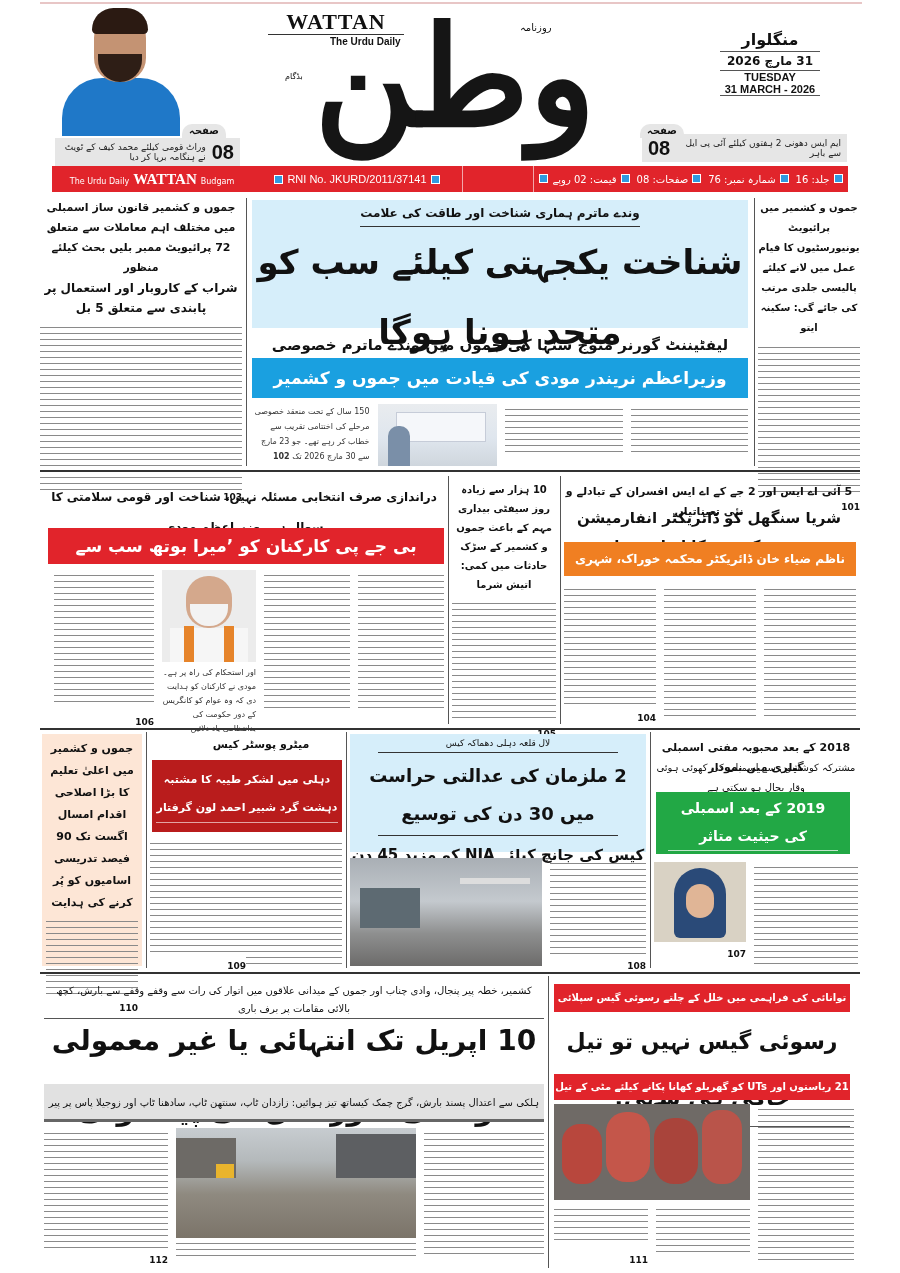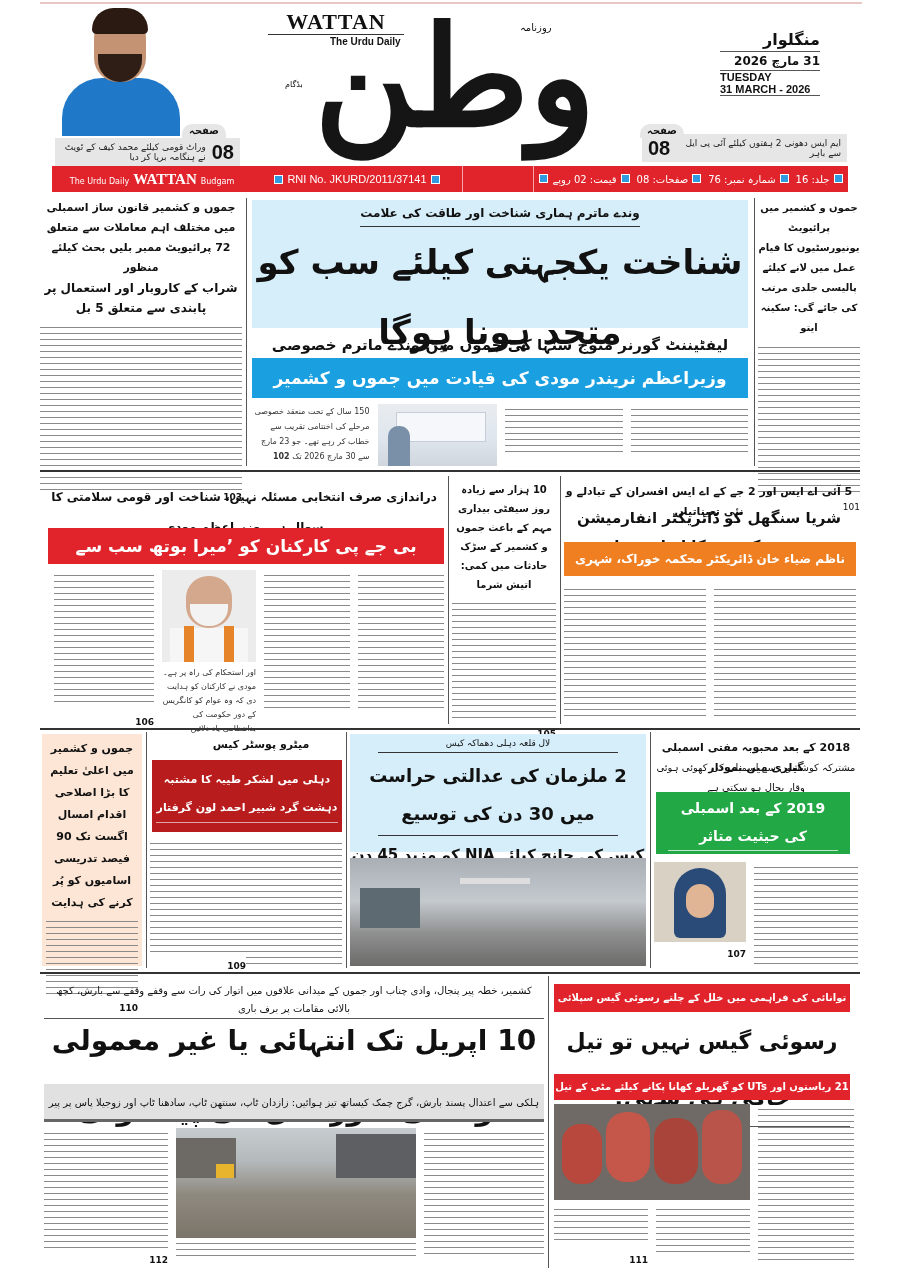--- a/index.html
+++ b/index.html
@@ -16,23 +16,23 @@
 .player .beard{position:absolute;left:36px;top:46px;width:44px;height:28px;border-radius:0 0 22px 22px;background:#2e1e16}
 .player .shirt{position:absolute;left:0;top:70px;width:118px;height:60px;border-radius:40px 40px 0 0;background:#1f78c8}
 .teaser{height:28px;background:#e6e6e6;display:flex;align-items:center;padding:0 6px;gap:6px}
 .teaser .num{font-family:"Liberation Sans",sans-serif;font-weight:bold;font-size:20px;color:#111}
 .teaser .txt{font-size:9px;color:#222;flex:1}
 .pgtab{width:44px;height:14px;background:#e6e6e6;border-radius:10px 10px 0 0;font-size:10px;font-weight:bold;text-align:center;line-height:14px}
 .wattan-en{left:268px;top:10px;width:136px;font-family:"Liberation Serif",serif;font-weight:bold;font-size:22px;letter-spacing:1px;text-align:center;border-bottom:1px solid #333;line-height:24px}
 .wattan-sub{left:330px;top:36px;font-family:"Liberation Sans",sans-serif;font-weight:bold;font-size:10px}
 .logo{left:300px;top:2px;width:310px;height:160px;font-family:"DejaVu Serif",serif;font-weight:bold;font-size:138px;line-height:150px;text-align:center;color:#151515;direction:rtl}
 .roznama{left:520px;top:22px;font-size:10px}
-.budgam{left:285px;top:80px;font-size:8px}
+.budgam{left:285px;top:72px;font-size:8px}
 .datebox{left:720px;top:30px;width:100px}
-.datebox div{border-bottom:1px solid #555;}
+.datebox div{border-bottom:1px solid #555;text-align:center}
 .d-ur{font-size:16px;font-weight:bold;padding-bottom:2px}
 .d-ur2{font-size:12px;font-weight:bold;padding:2px 0}
 .d-en{font-family:"Liberation Sans",sans-serif;font-weight:bold;font-size:11px;border-bottom:none!important}
 .d-en2{font-family:"Liberation Sans",sans-serif;font-weight:bold;font-size:11px}
 
 .strip{left:52px;top:166px;width:796px;height:26px;background:#e1242b;display:flex;align-items:center;color:#fff;font-size:10px}
 .strip .sq{width:9px;height:9px;background:#2f9ae0;border:1px solid #fff;display:inline-block;margin:0 4px}
 .strip .b{font-family:"Liberation Serif",serif;font-weight:bold;font-size:15px}
 .strip .sep{width:1px;height:26px;background:#fff;opacity:.6}
 
@@ -213,21 +213,21 @@
       <i></i>
       <i></i>
       <i></i>
       <i></i>
       <i></i>
       <i></i>
       <i></i>
       <i></i>
       <i></i>
   </div>
-  <div style="font-size:9px;font-weight:normal">101</div>
+  <div style="font-size:9px;font-weight:bold">101</div>
 </div>
 
 <div class="abs hline" style="left:40px;top:470px;width:820px;height:2px;background:#333"></div>
 
 <div class="abs rtl c hd" style="left:44px;top:482px;width:400px;font-size:12px;line-height:30px">دراندازی صرف انتخابی مسئلہ نہیں، شناخت اور قومی سلامتی کا سوال ہے۔ وزیراعظم مودی</div>
 <div class="abs bar-red rtl c" style="left:48px;top:528px;width:396px;height:36px;font-size:17px;font-weight:bold;line-height:36px">بی جے پی کارکنان کو ’میرا بوتھ سب سے مضبوط‘ مہم میں متحرک رہنے کی ہدایت</div>
 <div class="abs rtl" style="left:44px;top:570px;width:400px;height:150px;display:flex;gap:8px;direction:rtl">
   <div class="body-lines" style="width:86px">
       <i></i>
       <i></i>
@@ -391,20 +391,45 @@
       <i></i>
       <i></i>
       <i></i>
       <i></i>
       <i></i>
       <i></i>
       <i></i>
       <i></i>
       <i></i>
     </div>
+  <div style="flex:1">
+    <div class="body-lines" style="height:122px">
+        <i></i>
+        <i></i>
+        <i></i>
+        <i></i>
+        <i></i>
+        <i></i>
+        <i></i>
+        <i></i>
+        <i></i>
+        <i></i>
+        <i></i>
+        <i></i>
+        <i></i>
+        <i></i>
+        <i></i>
+        <i></i>
+        <i></i>
+        <i></i>
+        <i></i>
+        <i></i>
+      </div>
+    <b style="font-size:9px">104</b>
+  </div>
 </div>
 
 <div class="abs hline" style="left:40px;top:728px;width:820px;height:2px;background:#333"></div>
 
 <div class="abs peach rtl" style="left:42px;top:734px;width:100px;height:232px;padding:4px">
   <div class="hd c" style="font-size:11px;line-height:22px">جموں و کشمیر میں اعلیٰ تعلیم کا بڑا اصلاحی اقدام امسال اگست تک 90 فیصد تدریسی اسامیوں کو پُر کرنے کی ہدایت</div>
   <div class="body-lines" style="height:80px;margin-top:2px">
       <i></i>
       <i></i>
       <i></i>
@@ -481,20 +506,41 @@
 <div class="abs vline" style="left:346px;top:732px;height:236px"></div>
 
 <div class="abs box-blue rtl" style="left:350px;top:734px;width:296px;height:118px">
   <div class="c" style="font-size:9px;margin-top:4px">لال قلعہ دہلی دھماکہ کیس</div>
   <div style="width:240px;height:1px;background:#333;margin:4px auto"></div>
   <div class="c hd" style="font-size:18px;line-height:38px">2 ملزمان کی عدالتی حراست میں 30 دن کی توسیع</div>
   <div style="width:240px;height:1px;background:#333;margin:2px auto"></div>
   <div class="c hd" style="font-size:15px;line-height:34px">کیس کی جانچ کیلئے NIA کو مزید 45 دن کی مہلت</div>
 </div>
 <div class="abs rtl" style="left:350px;top:858px;width:296px;height:110px;display:flex;gap:8px;direction:rtl">
+  <div style="width:96px">
+    <div class="body-lines" style="height:96px">
+        <i></i>
+        <i></i>
+        <i></i>
+        <i></i>
+        <i></i>
+        <i></i>
+        <i></i>
+        <i></i>
+        <i></i>
+        <i></i>
+        <i></i>
+        <i></i>
+        <i></i>
+        <i></i>
+        <i></i>
+        <i></i>
+      </div>
+    <b style="font-size:9px">108</b>
+  </div>
   <div class="photo" style="flex:1;height:108px;background:linear-gradient(180deg,#a9afb5 0,#c4c9ce 40%,#8e8f8f 70%,#6c6b6a 100%);position:relative">
     <div style="position:absolute;left:10px;top:30px;width:60px;height:40px;background:#5d6a72"></div>
     <div style="position:absolute;left:110px;top:20px;width:70px;height:6px;background:#ddd"></div>
   </div>
 </div>
 <div class="abs vline" style="left:650px;top:732px;height:236px"></div>
 
 <div class="abs rtl c hd" style="left:654px;top:738px;width:204px;font-size:11px;line-height:20px">2018 کے بعد محبوبہ مفتی اسمبلی گیلری میں نمودار</div>
 <div class="abs rtl c" style="left:654px;top:758px;width:204px;font-size:10px;line-height:20px">مشترکہ کوششوں سے اسمبلی کی کھوئی ہوئی وقار بحال ہو سکتی ہے</div>
 <div class="abs bar-green rtl" style="left:656px;top:792px;width:194px;height:62px;padding:2px 12px">

